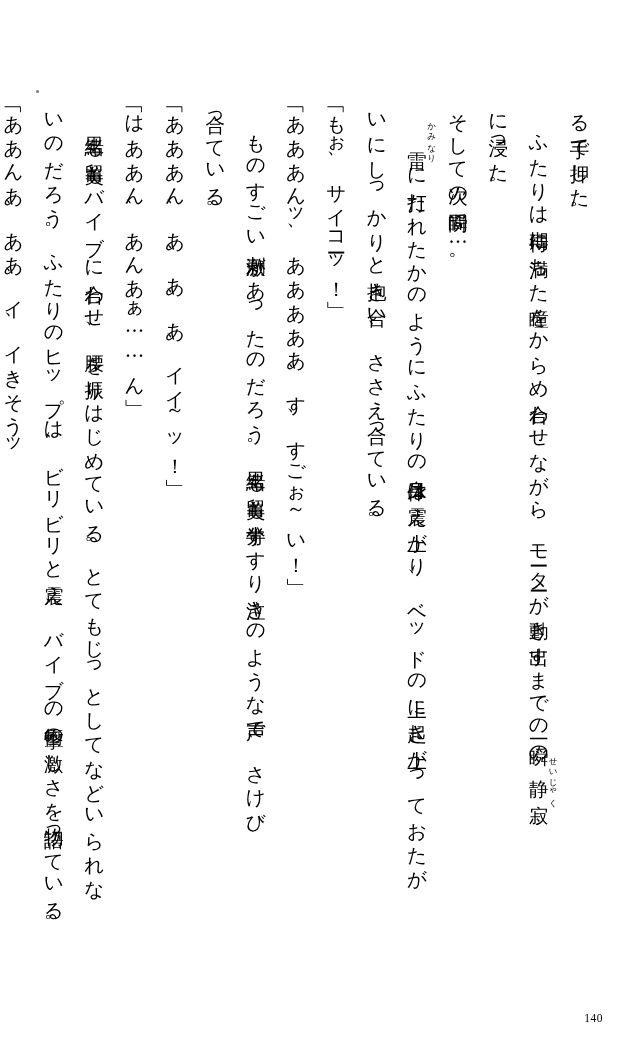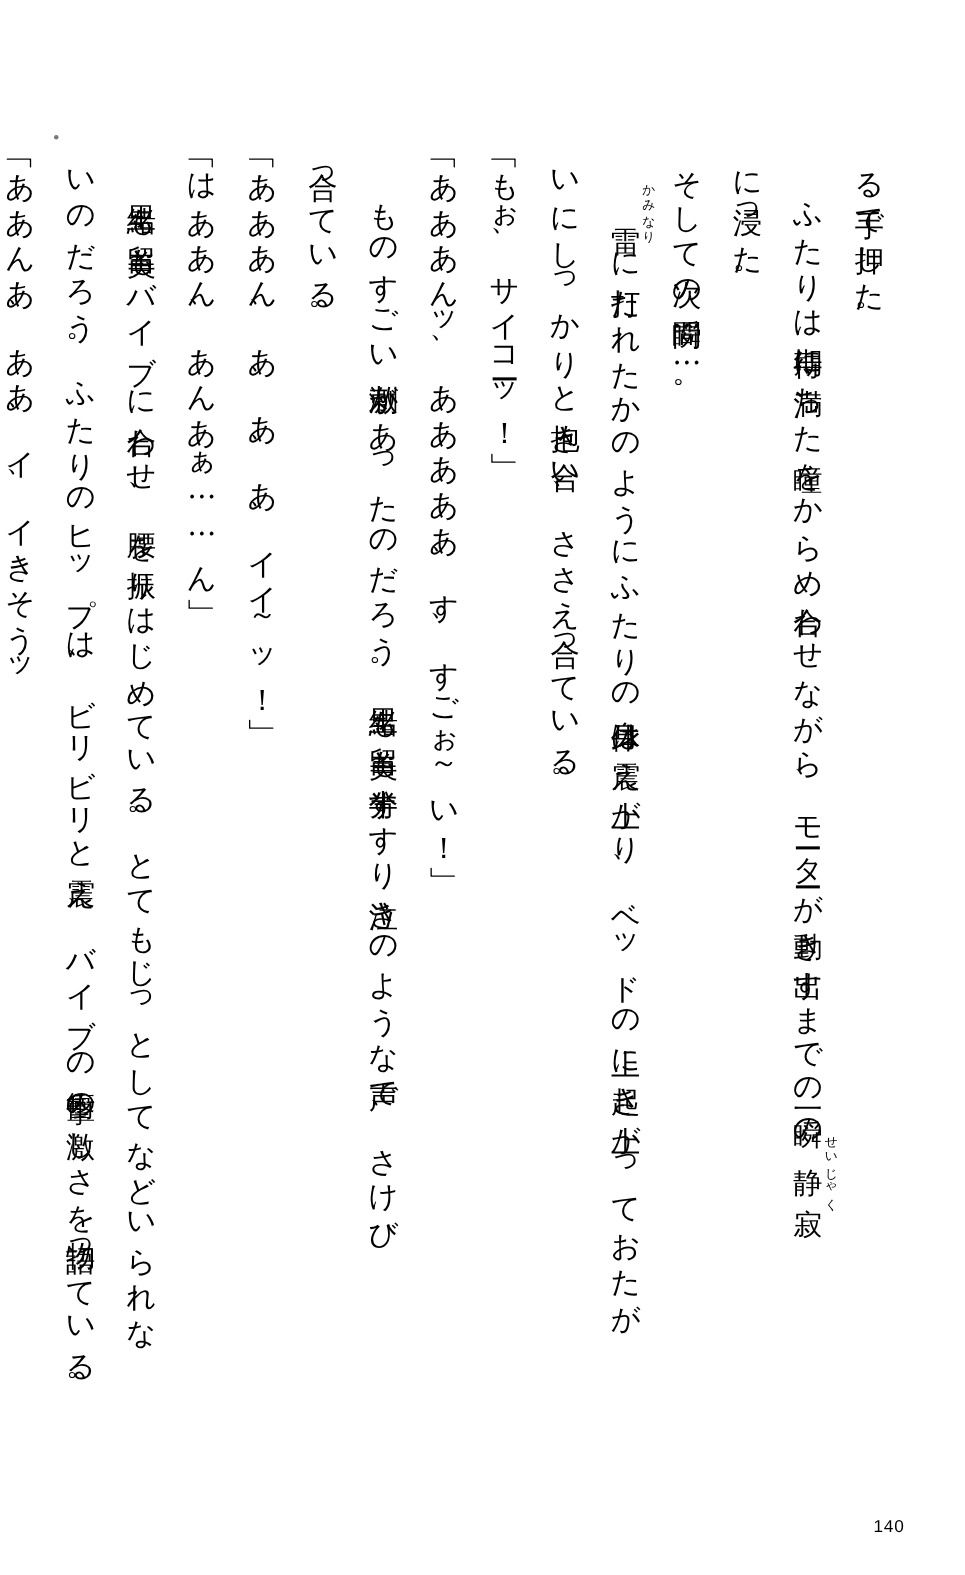--- a/index.html
+++ b/index.html
@@ -64,21 +64,21 @@
     font-size: 8.5px;
     letter-spacing: 0.5px;
     line-height: 1;
   }
 
   .page-number {
     position: absolute;
     right: 40px;
     bottom: 26px;
     font-size: 11.5px;
-    font-family: Liberation Sans, sans-serif;
+    font-family: Liberation Serif, serif;
     letter-spacing: 0.5px;
     color: #000000;
   }
 </style>
 </head>
 <body>
 
 <div id="page">
 
   <span class="speck"></span>

